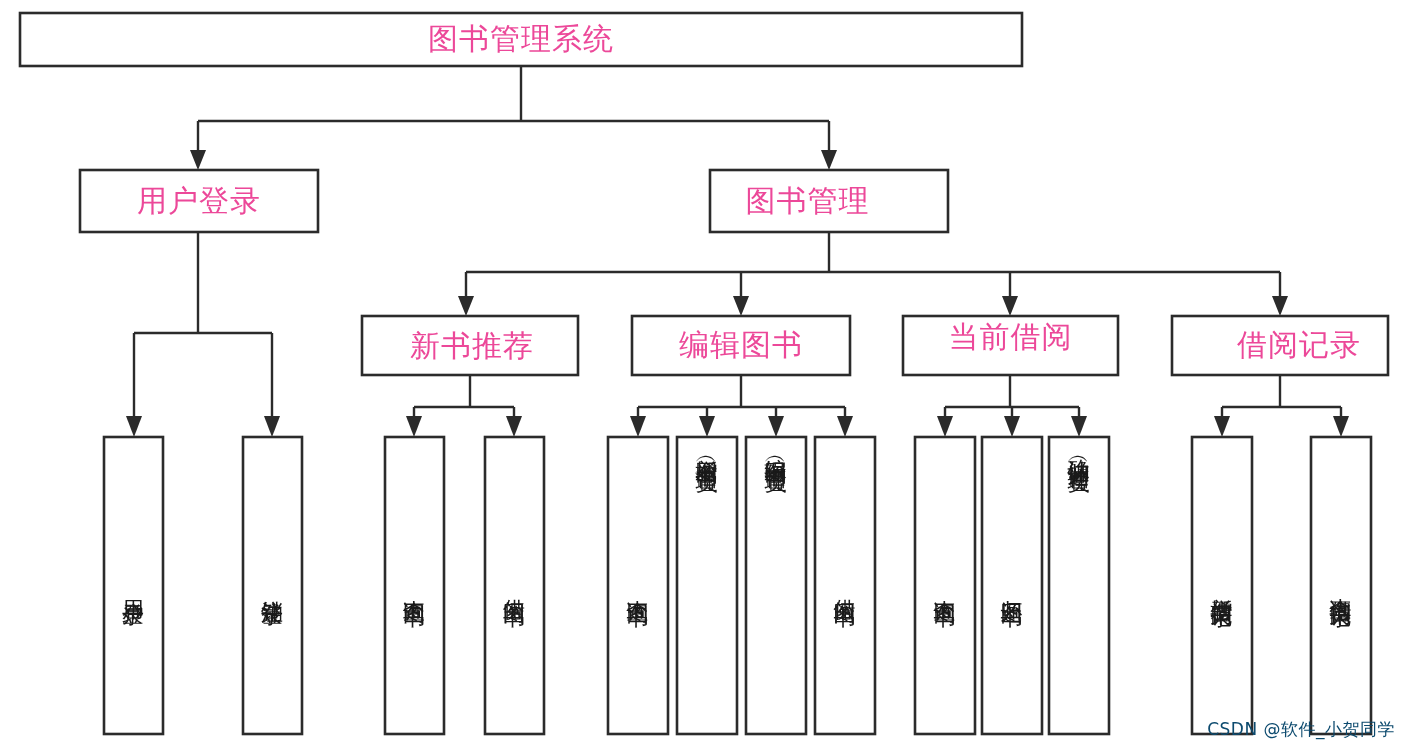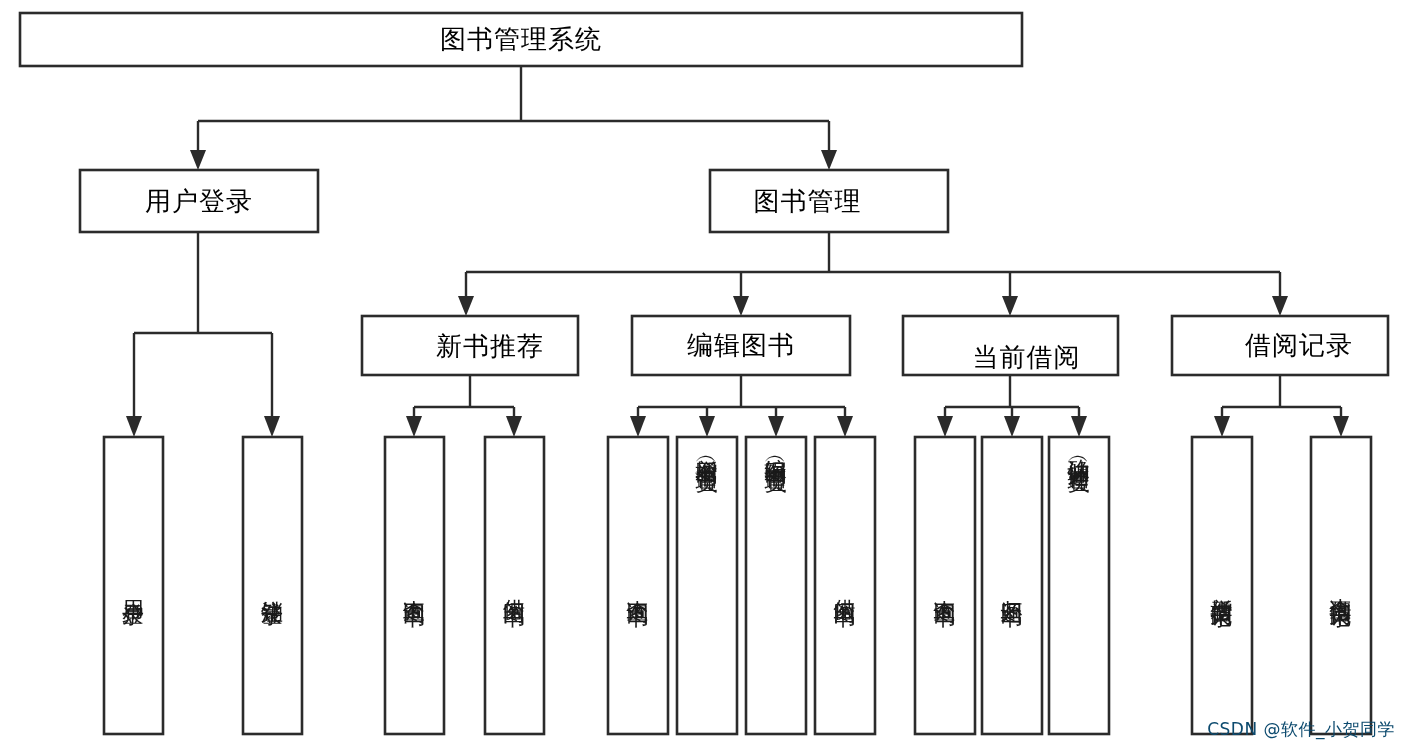--- a/index.html
+++ b/index.html
@@ -64,22 +64,22 @@
     align-items: flex-start;
     padding-top: 4px;
   }
   .hlabel-box {
     position: absolute;
     display: flex;
     align-items: center;
     justify-content: center;
     pointer-events: none;
     font-family: "DejaVu Sans", "Liberation Sans", sans-serif;
-    font-size: 26px;
-    color: #000000;
+    font-size: 30px;
+    color: #ec4899;
     letter-spacing: 1px;
   }
   #watermark {
     position: absolute;
     right: 10px;
     bottom: 6px;
     font-family: "DejaVu Sans", "Liberation Sans", sans-serif;
     font-size: 17px;
     color: #0c4a6e;
     letter-spacing: 0.5px;
@@ -194,23 +194,23 @@
 
     <rect class="node-rect" x="1192" y="437" width="60" height="297"></rect>
     <rect class="node-rect" x="1311" y="437" width="60" height="297"></rect>
   </svg>
 
   <div class="hlabel-box" style="left:20px; top:13px; width:1002px; height:53px;">图书管理系统</div>
 
   <div class="hlabel-box" style="left:80px; top:170px; width:238px; height:62px;">用户登录</div>
   <div class="hlabel-box" style="left:710px; top:170px; width:195px; height:62px;">图书管理</div>
 
-  <div class="hlabel-box" style="left:382px; top:316px; width:216px; height:60px;">新书推荐</div>
+  <div class="hlabel-box" style="left:364px; top:316px; width:216px; height:60px;">新书推荐</div>
   <div class="hlabel-box" style="left:632px; top:316px; width:218px; height:59px;">编辑图书</div>
-  <div class="hlabel-box" style="left:903px; top:328px; width:215px; height:59px;padding-left:16px;">当前借阅</div>
+  <div class="hlabel-box" style="left:903px; top:308px; width:215px; height:59px;">当前借阅</div>
   <div class="hlabel-box" style="left:1172px; top:316px; width:216px; height:59px;margin-left:19px;">借阅记录</div>
 
   <div class="vlabel-box" style="left:104px; top:437px; width:59px; height:297px;">
     <span class="vlabel-text">用户登录</span>
   </div>
   <div class="vlabel-box" style="left:243px; top:437px; width:59px; height:297px;">
     <span class="vlabel-text">注销登录</span>
   </div>
 
   <div class="vlabel-box" style="left:385px; top:437px; width:59px; height:297px;">

